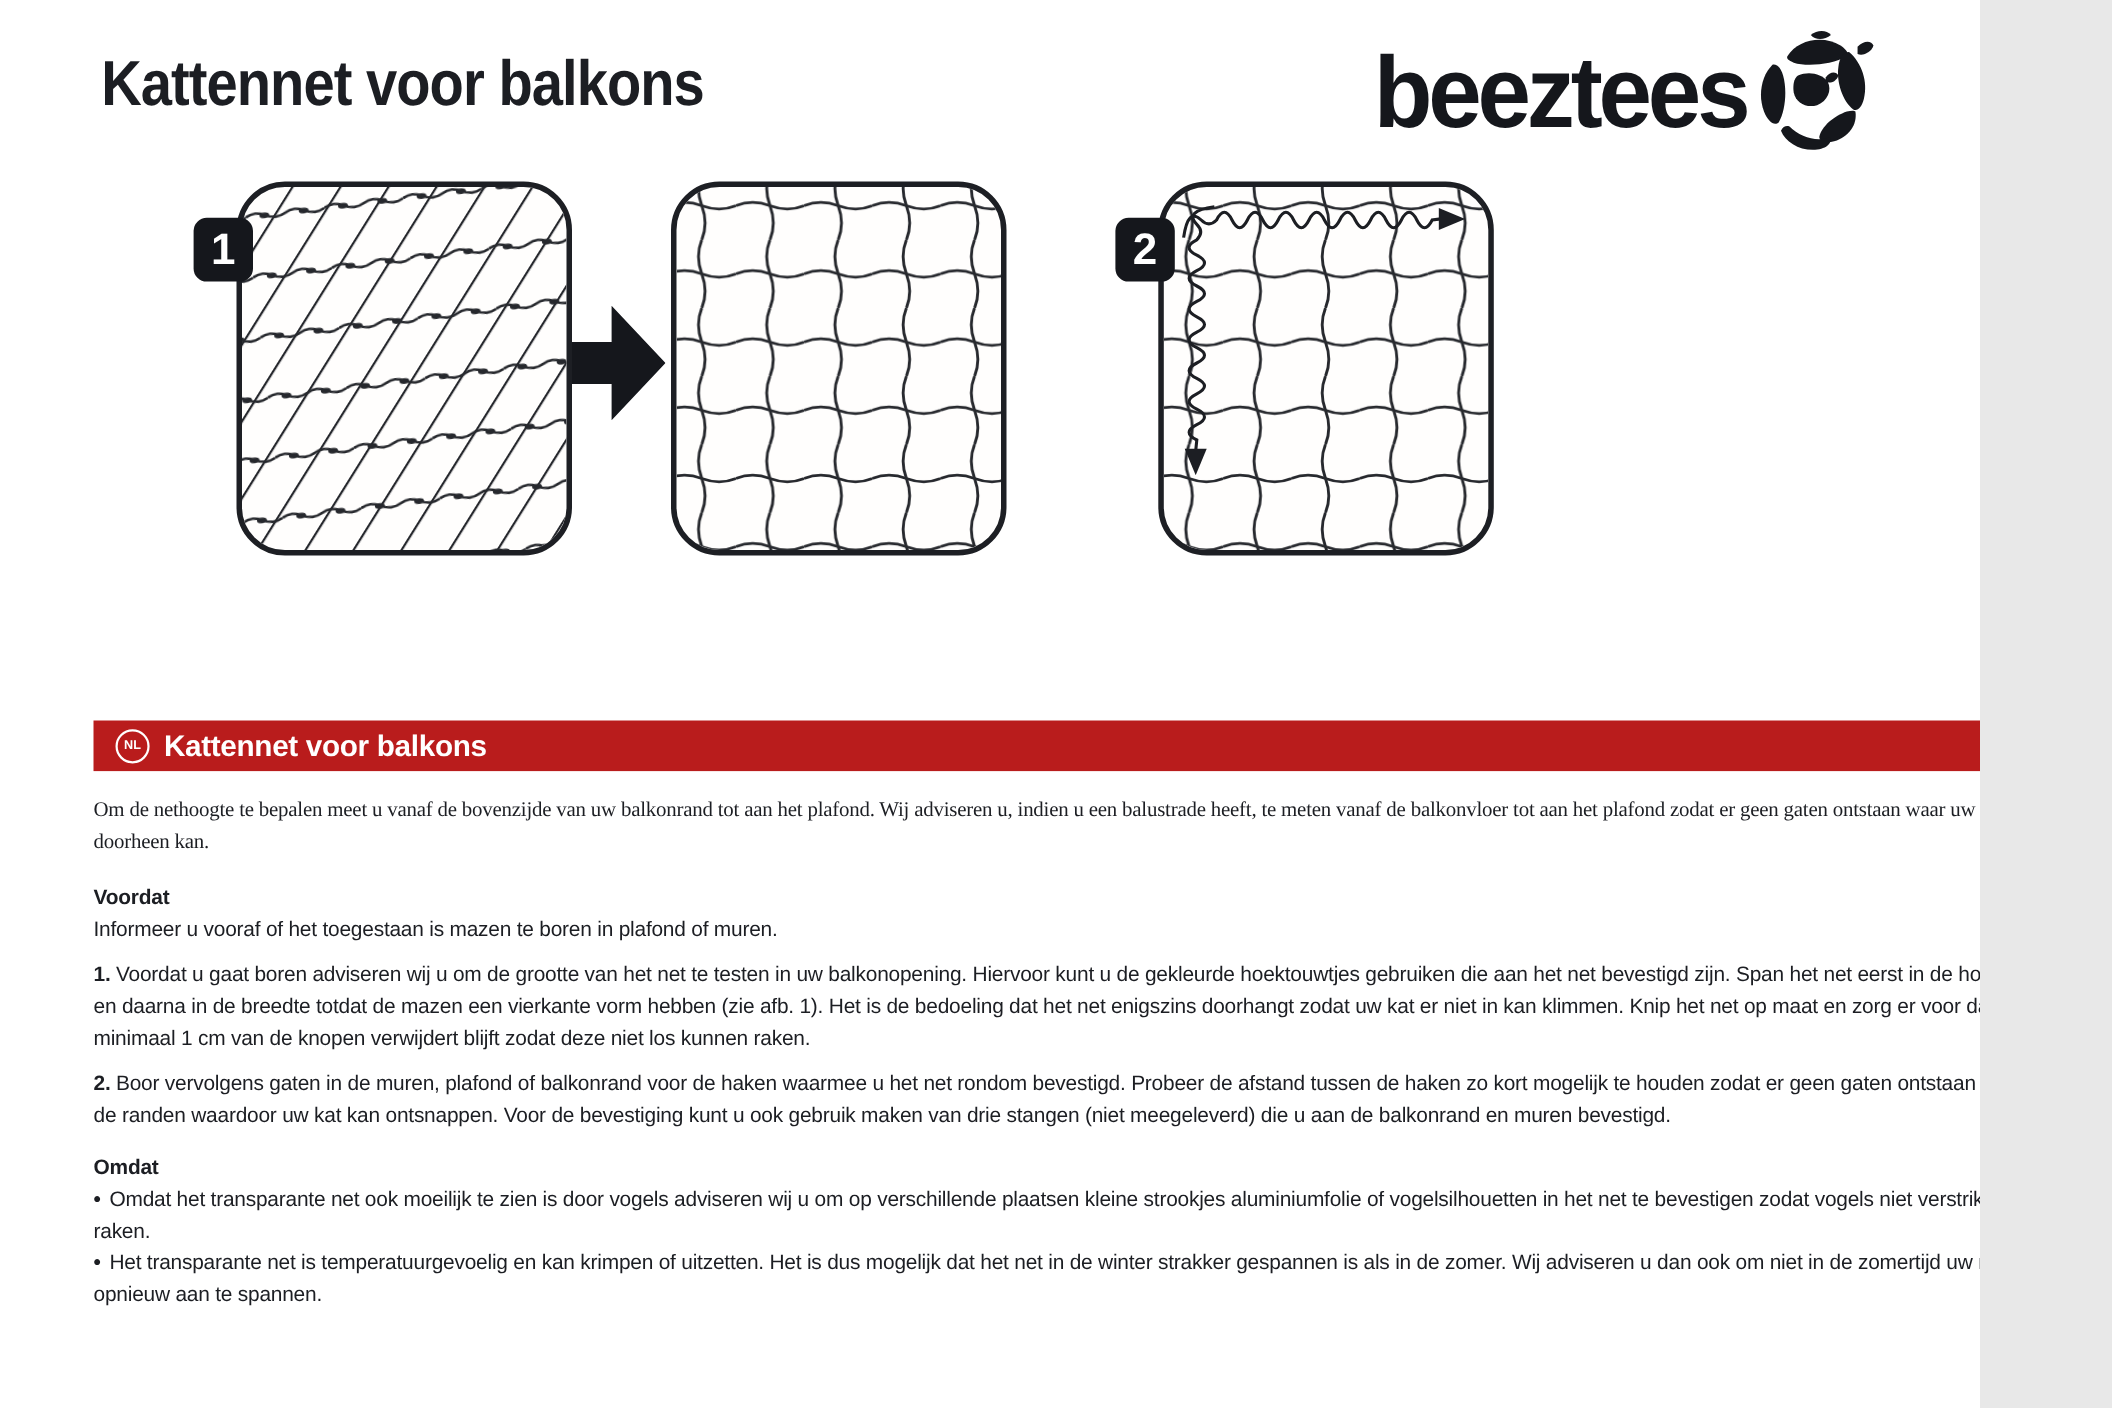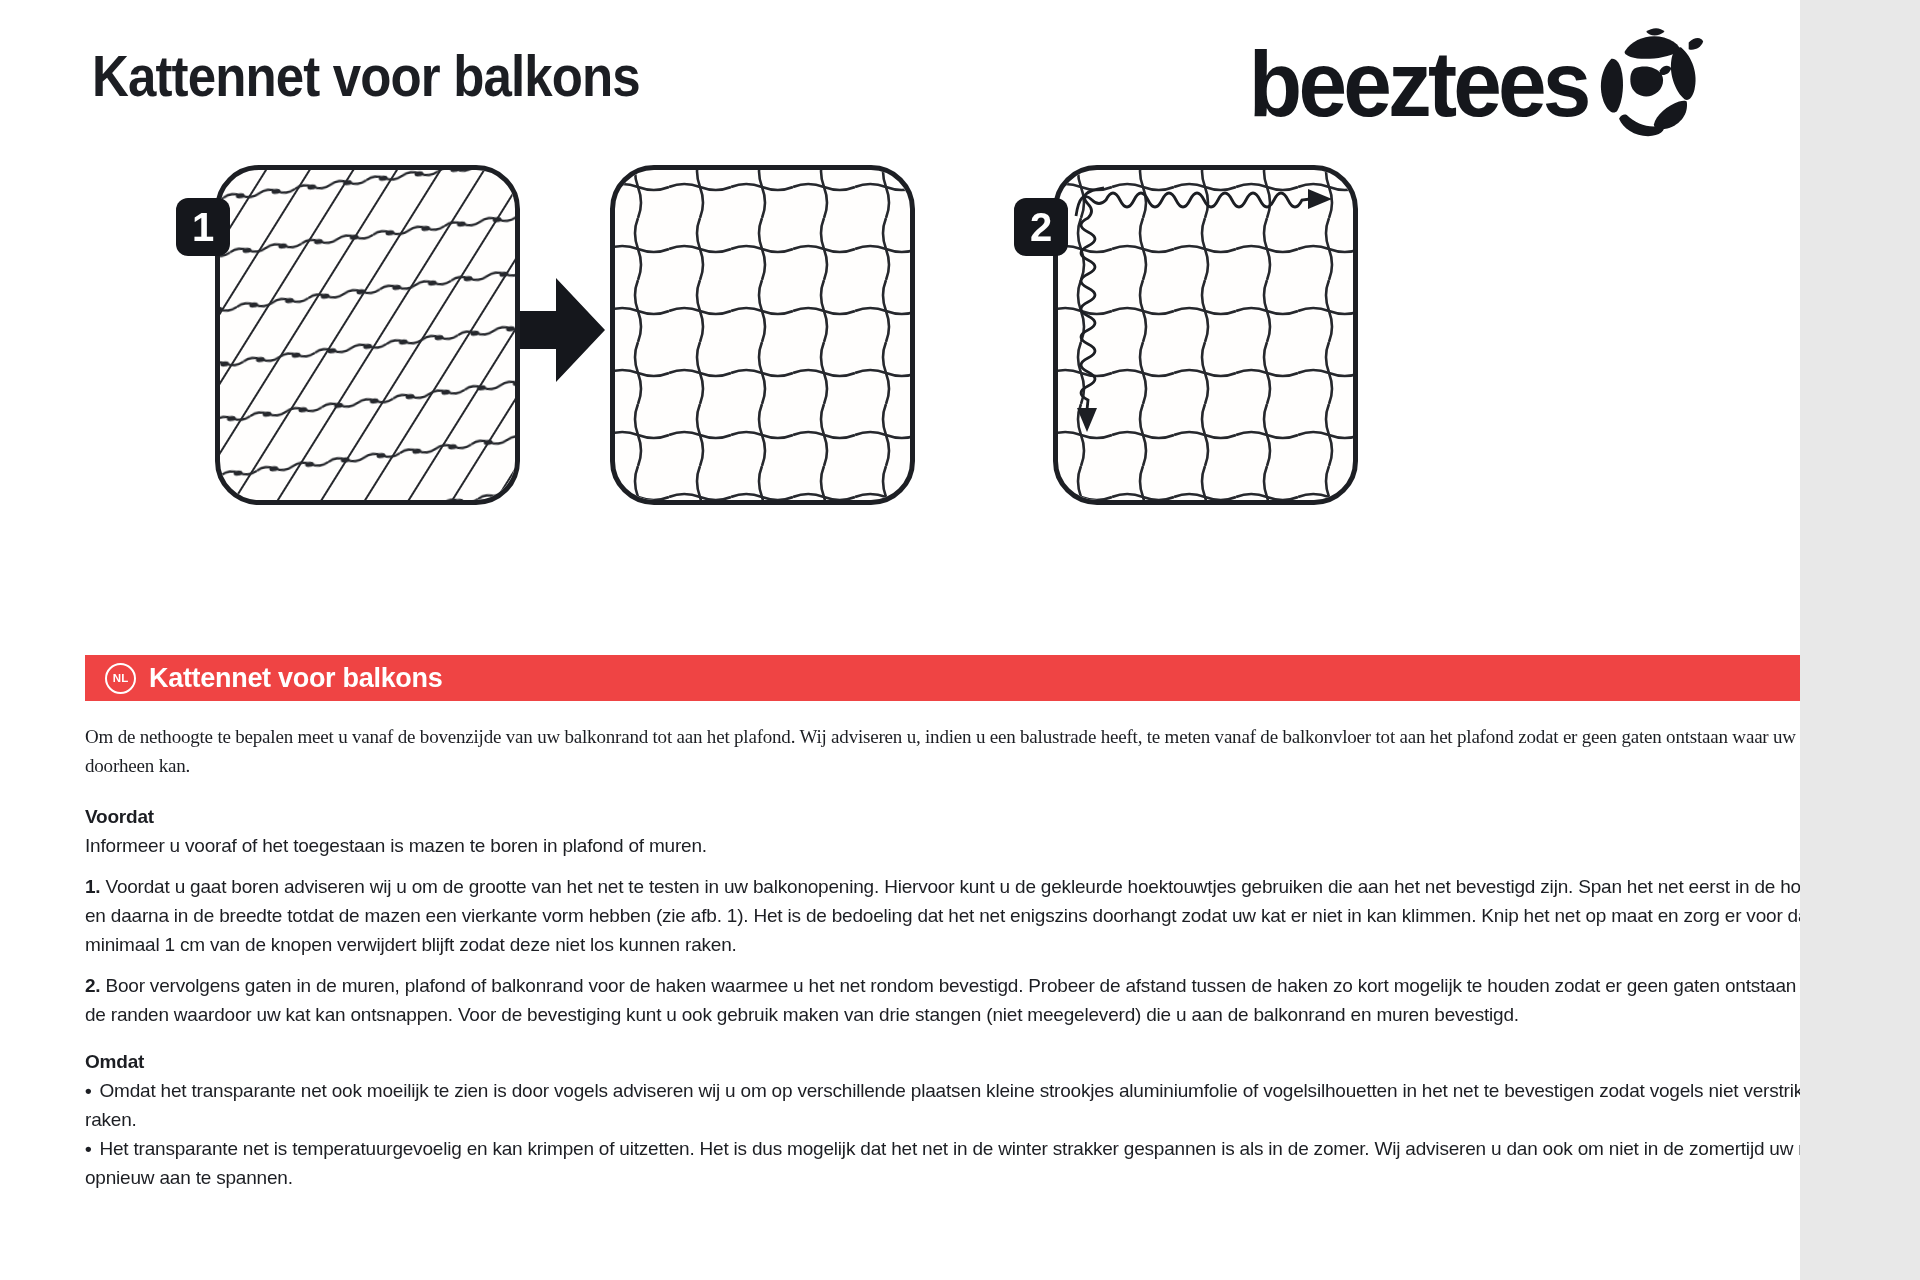--- a/index.html
+++ b/index.html
@@ -28,21 +28,21 @@
   .fig1{left:215px;} .fig2{left:610px;} .fig3{left:1053px;}
   .badge{
     position:absolute;width:54px;height:58px;border-radius:12px;background:#15171c;
     color:#fff;font-size:40px;font-weight:700;display:flex;align-items:center;
     justify-content:center;z-index:3;
   }
   .b1{left:176px;top:33px;} .b2{left:1014px;top:33px;}
   .arrow{position:absolute;left:520px;top:113px;z-index:2;}
   
   .lang-bar{
-    position:absolute;left:85px;top:655px;width:1763px;height:46px;background:#ef4444;
+    position:absolute;left:85px;top:655px;width:1763px;height:46px;background:#b91c1c;
     display:flex;align-items:center;gap:13px;padding-left:20px;box-sizing:border-box;
   }
   .nl{
     display:inline-flex;width:27px;height:27px;border:2.5px solid #fff;border-radius:50%;
     align-items:center;justify-content:center;font-size:11.5px;font-weight:700;color:#fff;
     flex:0 0 auto;
   }
   .bar-title{color:#fff;font-size:27px;font-weight:700;letter-spacing:-0.3px;}
   
   .bodytext{

